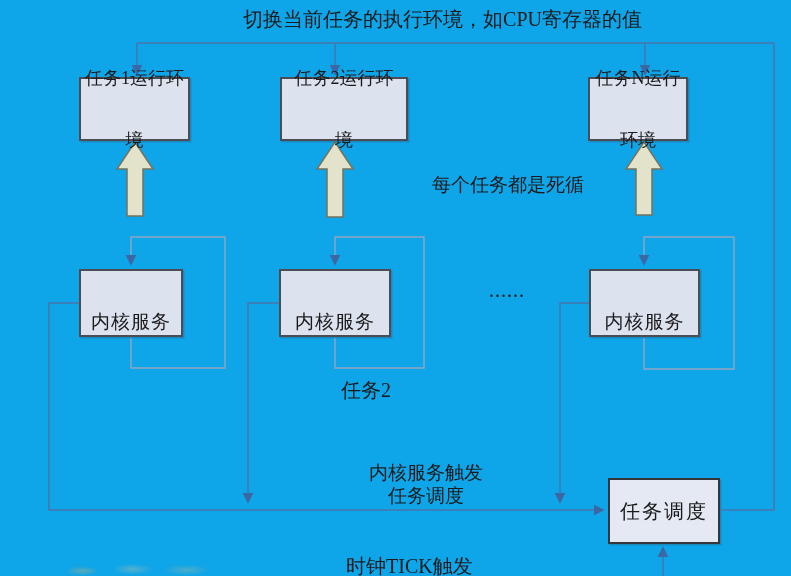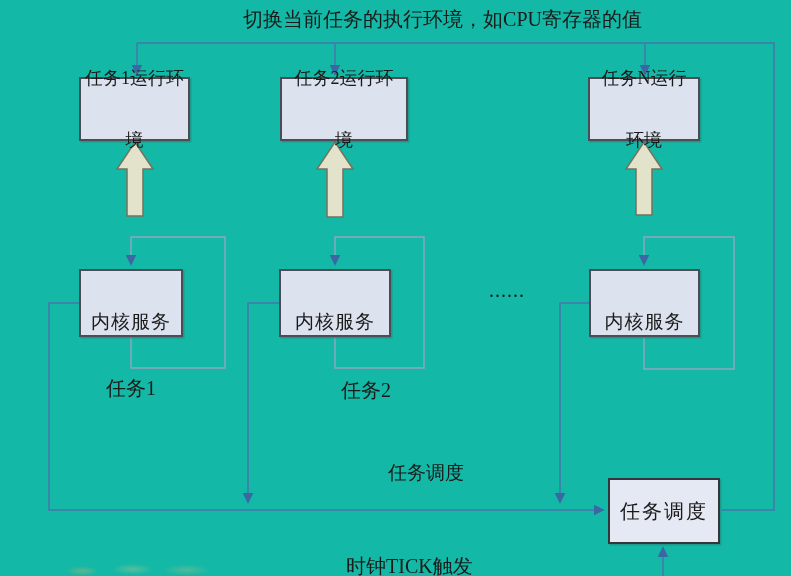--- a/index.html
+++ b/index.html
@@ -1,17 +1,17 @@
 <!DOCTYPE html>
 <html><head>
 <meta charset="utf-8">
 <style>
   html,body{margin:0;padding:0;background:#ffffff;}
   .canvas{
-    position:relative;width:791px;height:576px;overflow:hidden;background:#14b8a6;
+    position:relative;width:791px;height:576px;overflow:hidden;background:#0ea5e9;
     font-family:"Liberation Serif","DejaVu Serif",serif;color:#1a1a1a;
   }
   .lines{position:absolute;left:0;top:0;}
   .note{position:absolute;line-height:26px;}
   .box{
     position:absolute;background:#dde2ef;border:2px solid #4c4c54;
     box-shadow:1.5px 1.5px 0 rgba(60,60,70,.25);
     display:flex;flex-direction:column;align-items:center;justify-content:center;
     text-align:center;box-sizing:border-box;gap:36px;
   }
@@ -66,44 +66,45 @@
   <div class="note centered" style="left:150px;top:6px;width:585px;font-size:20px;">切换当前任务的执行环境，如CPU寄存器的值</div>
 
   <div class="box env" style="left:79px;top:77px;width:111px;height:64px;">
     <div class="bl">任务1运行环</div>
     <div class="bl">境</div>
   </div>
   <div class="box env" style="left:280px;top:77px;width:128px;height:64px;">
     <div class="bl">任务2运行环</div>
     <div class="bl">境</div>
   </div>
-  <div class="box env" style="left:588px;top:77px;width:112px;height:64px;">
+  <div class="box env" style="left:588px;top:77px;width:100px;height:64px;">
     <div class="bl">任务N运行</div>
     <div class="bl">环境</div>
   </div>
 
   <div class="note centered" style="left:418px;top:172px;width:180px;font-size:19px;">
+    <div>每个任务都是死循</div>
   </div>
 
   <div class="note" style="left:489px;top:277px;font-size:20px;letter-spacing:1px;">......</div>
 
   <div class="box kernel" style="left:79px;top:269px;width:104px;height:68px;">
     <div class="bl">内核服务</div>
   </div>
   <div class="box kernel" style="left:279px;top:269px;width:112px;height:68px;">
     <div class="bl">内核服务</div>
   </div>
   <div class="box kernel" style="left:589px;top:269px;width:111px;height:68px;">
     <div class="bl">内核服务</div>
   </div>
 
-  <div class="tasklabel" style="left:79px;top:375px;width:104px;">任务1</div>
   <div class="tasklabel" style="left:279px;top:377px;width:112px;text-align:right;">任务2</div>
 
   <div class="note centered" style="left:346px;top:461px;width:160px;font-size:19px;line-height:23px;">
+    <div>内核服务触发</div>
     <div>任务调度</div>
   </div>
 
   <div class="box sched" style="left:608px;top:478px;width:112px;height:66px;">
     <div class="bl">任务调度</div>
   </div>
 
   <div class="note" style="left:346px;top:553px;width:170px;font-size:20px;">时钟TICK触发</div>
 
   <div class="watermark"></div>

